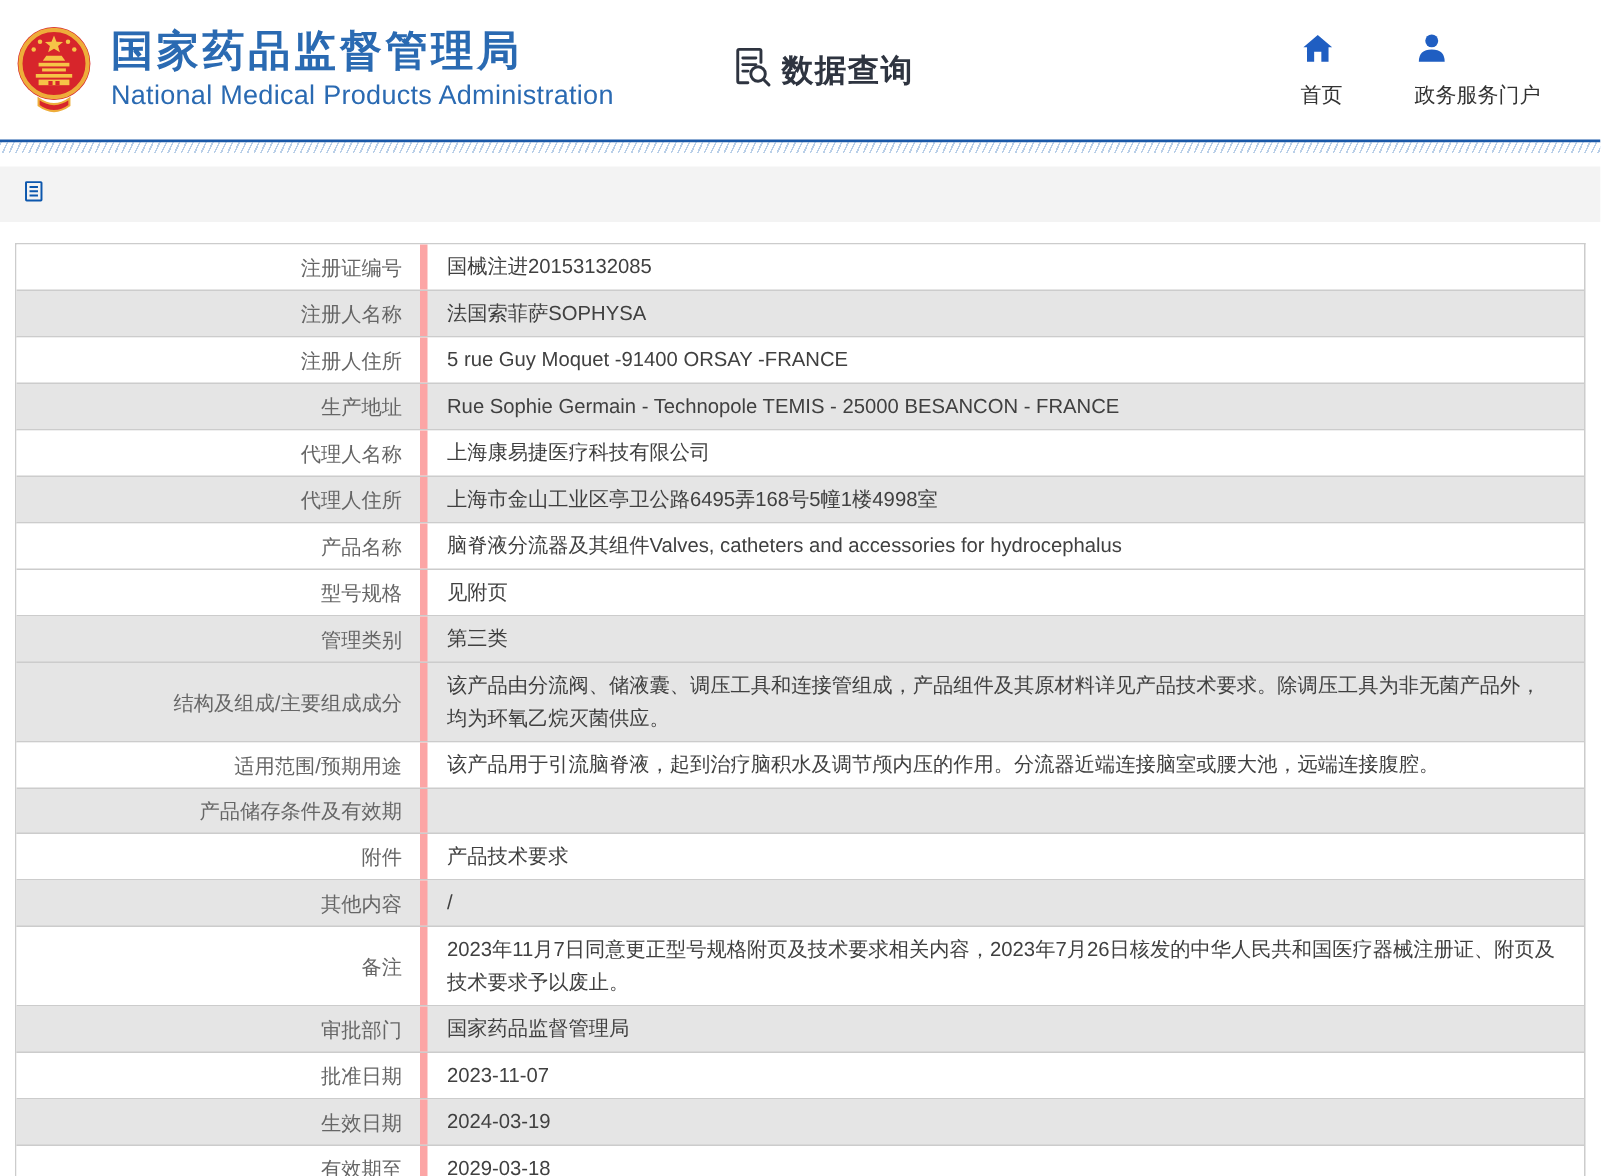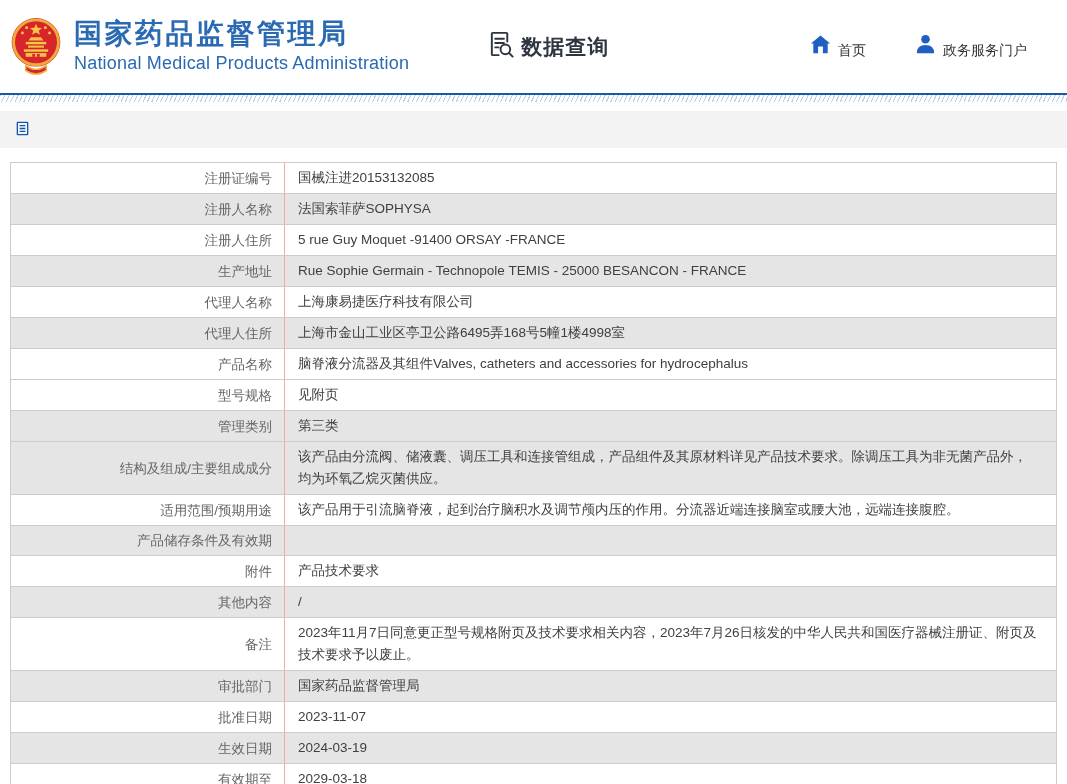--- a/index.html
+++ b/index.html
@@ -16,21 +16,21 @@
   }
   .brand { display:flex; align-items:center; gap:10px; }
   .emblem { width:56px; height:64px; flex:none; }
   .brand-text { display:flex; flex-direction:column; }
   .brand-title { font-size:28px; font-weight:bold; color:#2a6ab2; letter-spacing:2.5px; line-height:1.1; }
   .brand-sub { font-size:18px; color:#2a6ab2; margin-top:4px; letter-spacing:0.2px; }
   .data-query { display:flex; align-items:center; gap:5px; margin-left:78px; cursor:pointer;justify-content:flex-end; }
   .data-query-label { font-size:21px; color:#2e3440; font-weight:600; letter-spacing:1px; }
   .spacer { flex:1; }
   .top-nav { display:flex; gap:48px; margin-right:14px; }
-  .nav-item { display:flex; flex-direction:row; align-items:flex-end; gap:6px; cursor:pointer; }
+  .nav-item { display:flex; flex-direction:column; align-items:flex-start; gap:6px; cursor:pointer; }
   .nav-label { font-size:14px; color:#333; white-space:nowrap; }
   
   .divider-line { height:2px; background:#1b59a8; }
   .divider-hatch {
     height:7px;
     background:repeating-linear-gradient(115deg,#b9cfe8 0 1px,#ffffff 1px 4px);
   }
   
   .breadcrumb {
     margin-top:9px; height:37px; background:#f3f3f3;
@@ -43,21 +43,21 @@
     border:1px solid #cccccc; border-bottom:none;
     font-size:13.5px;
   }
   .t-row { display:flex; border-bottom:1px solid #cccccc; background:#ffffff; min-height:30px; }
   .t-row.alt { background:#e5e5e5; }
   .t-label {
     width:274px; flex:none;
     display:flex; align-items:center; justify-content:flex-end;
     text-align:right; color:#666666; line-height:21px;
     padding:4px 12px 4px 8px;
-    border-right:1px solid #fca5a5;
+    border-right:5px solid #fca5a5;
   }
   .t-value {
     flex:1; display:flex; align-items:center;
     color:#404040; line-height:22px;
     padding:4px 16px 4px 13px;
   }
 </style>
 </head>
 <body>
 

